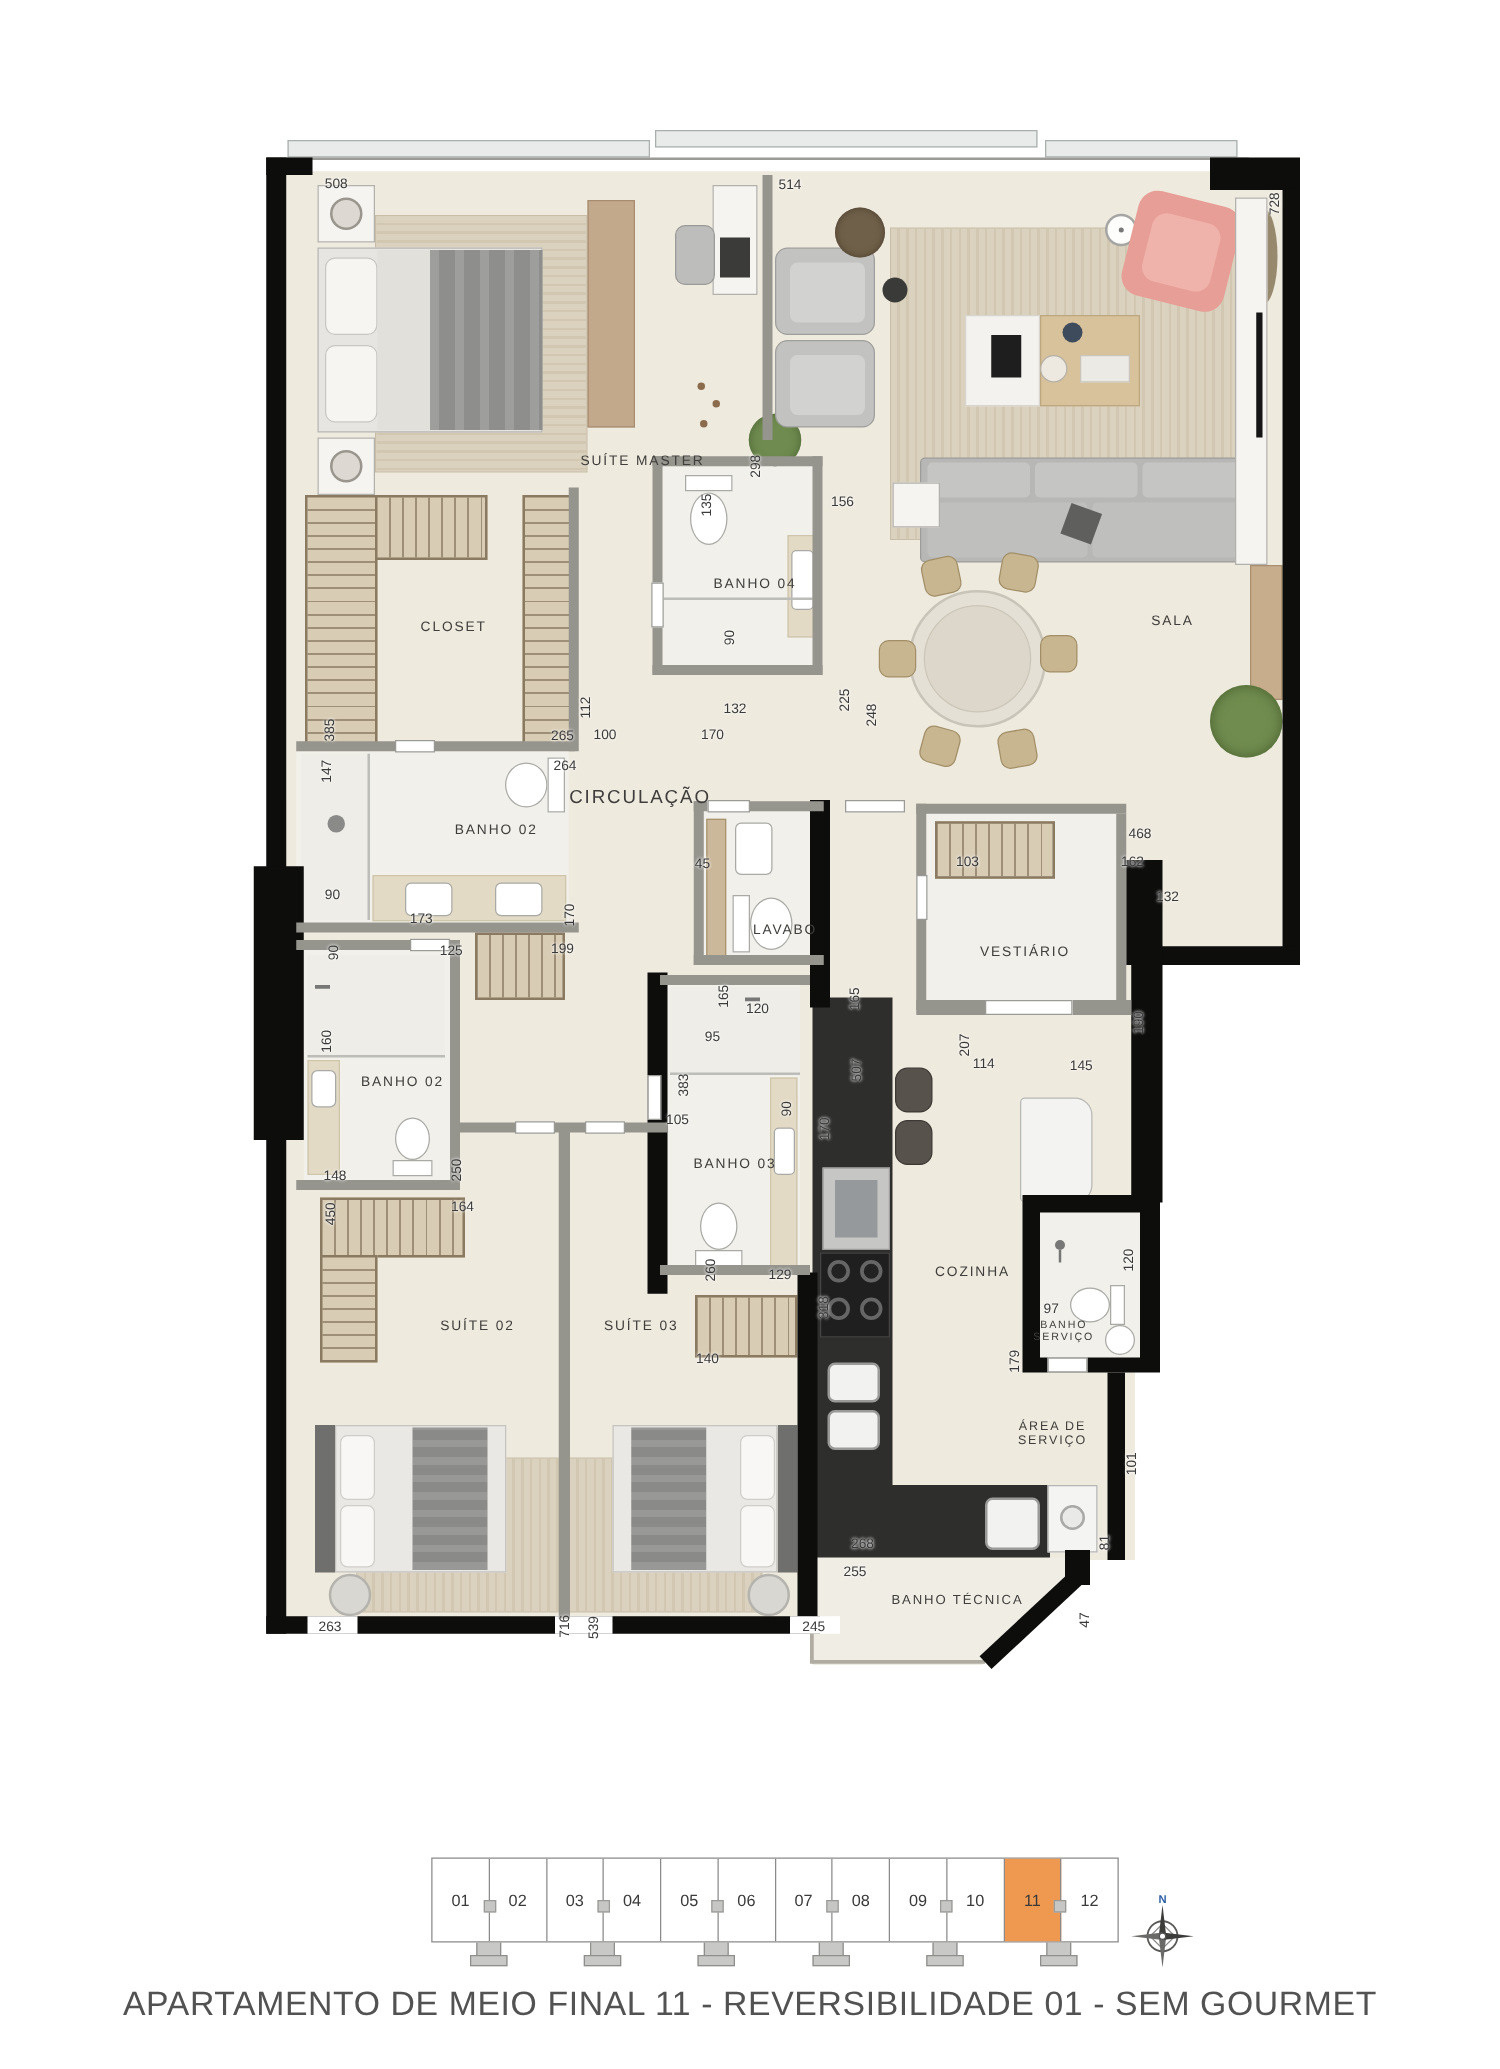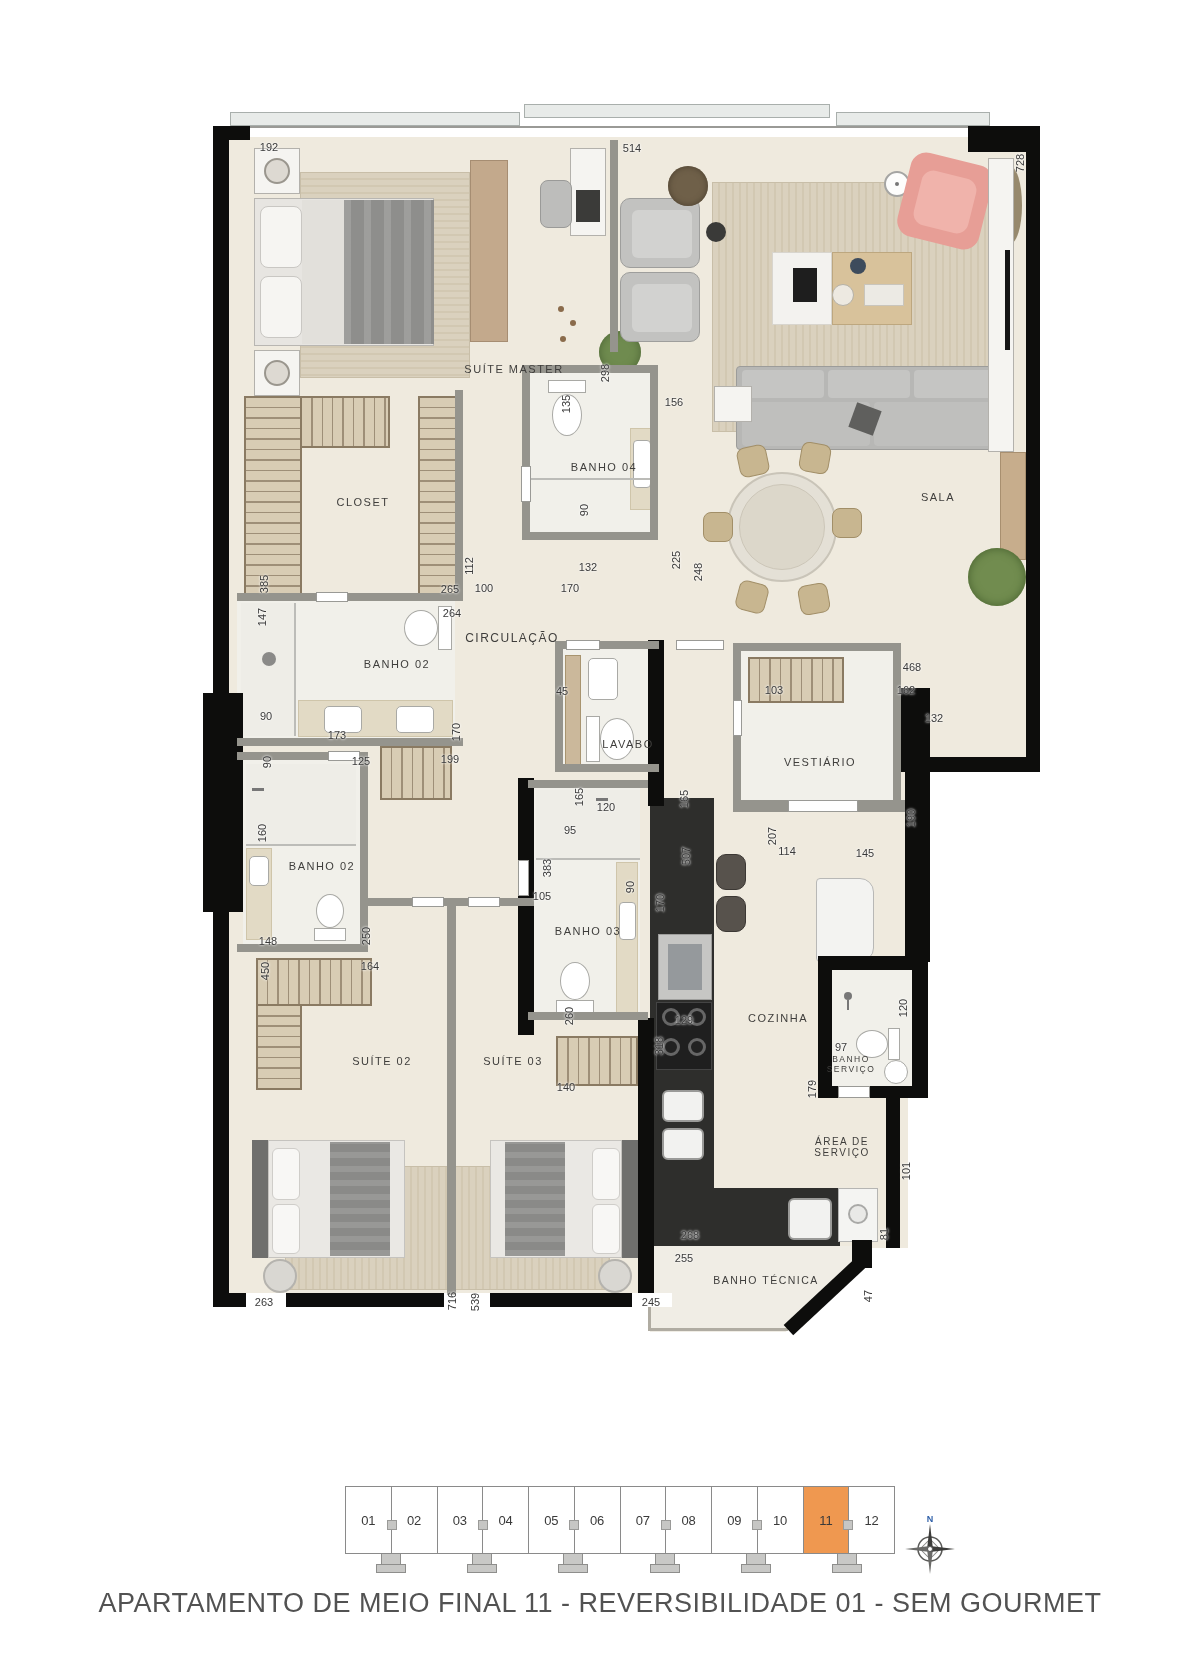--- a/index.html
+++ b/index.html
@@ -260,35 +260,35 @@
   <div class="a furn" style="left:592px;top:1148px;width:28px;height:52px;background:#f8f7f5;border:1px solid #cfcdc9;border-radius:6px;"></div>
   <div class="a furn" style="left:592px;top:1204px;width:28px;height:50px;background:#f8f7f5;border:1px solid #cfcdc9;border-radius:6px;"></div>
   <div class="a furn" style="left:505px;top:1142px;width:60px;height:114px;background:repeating-linear-gradient(0deg,rgba(255,255,255,.12) 0 6px,rgba(0,0,0,0) 6px 14px),#8a8a88;"></div>
   <div class="a ell furn" style="left:598px;top:1259px;width:34px;height:34px;background:#d9d7d2;border:2px solid #b5b3ae;"></div>
 
   <div id="labels-layer">
       <span class="room-label" style="left: 514px; top: 369px;">SUÍTE MASTER</span>
       <span class="room-label" style="left: 938px; top: 497px;">SALA</span>
       <span class="room-label" style="left: 363px; top: 502px;">CLOSET</span>
       <span class="room-label" style="left: 604px; top: 467px;">BANHO 04</span>
-      <span class="room-label" style="left: 512px; top: 638px; font-size: 12px;">CIRCULAÇÃO</span>
+      <span class="room-label" style="left: 512px; top: 638px; font-size: 15px;">CIRCULAÇÃO</span>
       <span class="room-label" style="left: 397px; top: 664px;">BANHO 02</span>
       <span class="room-label" style="left: 628px; top: 744px;">LAVABO</span>
       <span class="room-label" style="left: 820px; top: 762px;">VESTIÁRIO</span>
       <span class="room-label" style="left: 322px; top: 866px;">BANHO 02</span>
       <span class="room-label" style="left: 588px; top: 931px;">BANHO 03</span>
       <span class="room-label" style="left: 778px; top: 1018px;">COZINHA</span>
       <span class="room-label" style="left: 851px; top: 1064px; font-size: 8.5px;">BANHO
 SERVIÇO</span>
       <span class="room-label" style="left: 842px; top: 1147px; font-size: 10px;">ÁREA DE
 SERVIÇO</span>
       <span class="room-label" style="left: 766px; top: 1280px; font-size: 10.5px;">BANHO TÉCNICA</span>
       <span class="room-label" style="left: 382px; top: 1061px;">SUÍTE 02</span>
       <span class="room-label" style="left: 513px; top: 1061px;">SUÍTE 03</span>
-      <span class="dim" style="left: 269px; top: 147px;">192</span>
+      <span class="dim" style="left: 269px; top: 147px;">508</span>
       <span class="dim" style="left: 632px; top: 148px;">514</span>
       <span class="dim v" style="left: 1020px; top: 163px;">728</span>
       <span class="dim v" style="left: 605px; top: 373px;">298</span>
       <span class="dim v" style="left: 566px; top: 404px;">135</span>
       <span class="dim" style="left: 674px; top: 402px;">156</span>
       <span class="dim v" style="left: 584px; top: 510px;">90</span>
       <span class="dim" style="left: 588px; top: 567px;">132</span>
       <span class="dim v" style="left: 676px; top: 560px;">225</span>
       <span class="dim v" style="left: 698px; top: 572px;">248</span>
       <span class="dim" style="left: 570px; top: 588px;">170</span>
@@ -321,21 +321,21 @@
       <span class="dim v" style="left: 772px; top: 836px;">207</span>
       <span class="dim" style="left: 787px; top: 851px;">114</span>
       <span class="dim" style="left: 865px; top: 853px;">145</span>
       <span class="dim v" style="left: 686px; top: 856px;">507</span>
       <span class="dim" style="left: 570px; top: 830px;">95</span>
       <span class="dim v" style="left: 547px; top: 868px;">383</span>
       <span class="dim" style="left: 542px; top: 896px;">105</span>
       <span class="dim v" style="left: 630px; top: 887px;">90</span>
       <span class="dim v" style="left: 660px; top: 903px;">170</span>
       <span class="dim v" style="left: 569px; top: 1016px;">260</span>
-      <span class="dim" style="left: 684px; top: 1020px;">129</span>
+      <span class="dim" style="left: 624px; top: 1020px;">129</span>
       <span class="dim" style="left: 566px; top: 1043px; margin-top: 44px;">140</span>
       <span class="dim v" style="left: 659px; top: 1046px;">318</span>
       <span class="dim" style="left: 841px; top: 999px; margin-top: 48px;">97</span>
       <span class="dim v" style="left: 903px; top: 1008px;">120</span>
       <span class="dim v" style="left: 812px; top: 1089px;">179</span>
       <span class="dim v" style="left: 906px; top: 1171px;">101</span>
       <span class="dim" style="left: 690px; top: 1235px;">268</span>
       <span class="dim v" style="left: 884px; top: 1234px;">81</span>
       <span class="dim" style="left: 684px; top: 1258px;">255</span>
       <span class="dim v" style="left: 868px; top: 1296px;">47</span>

